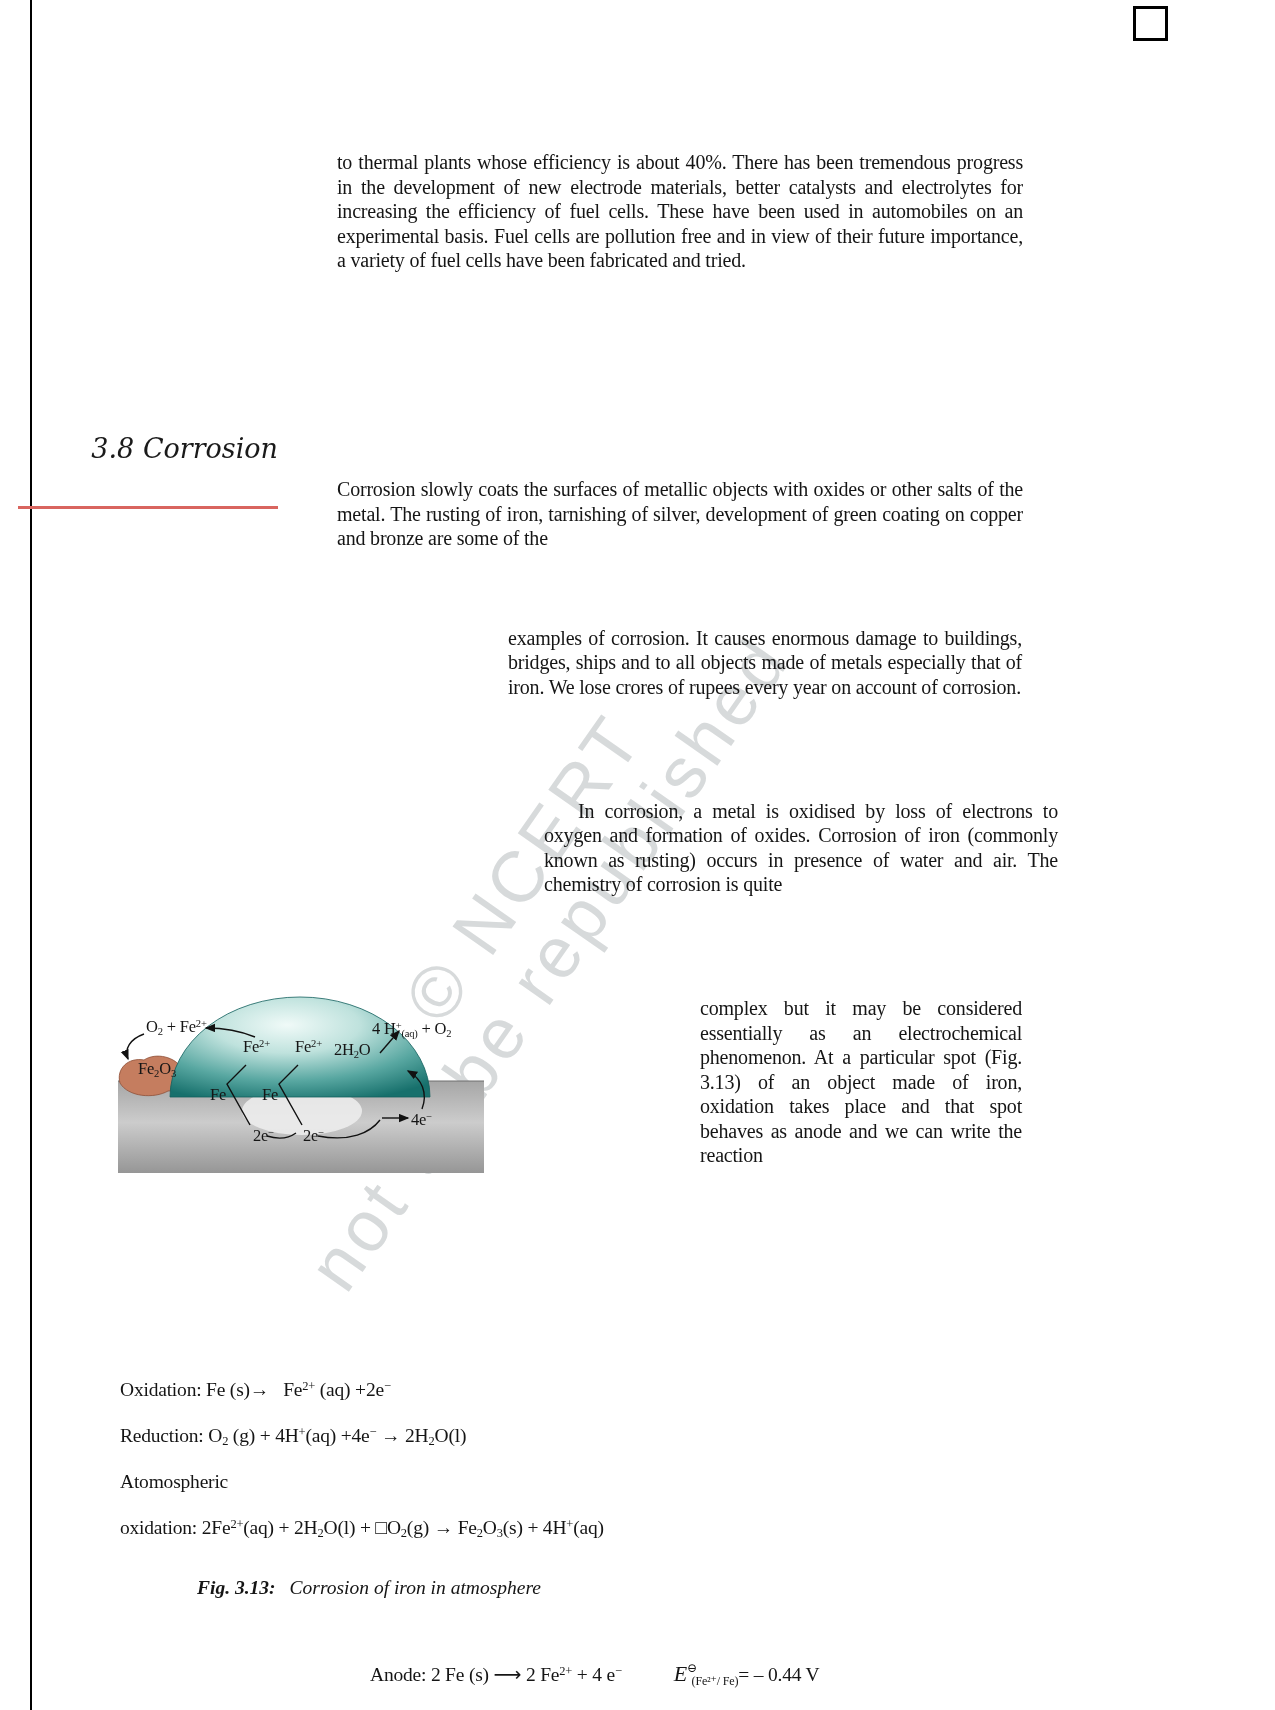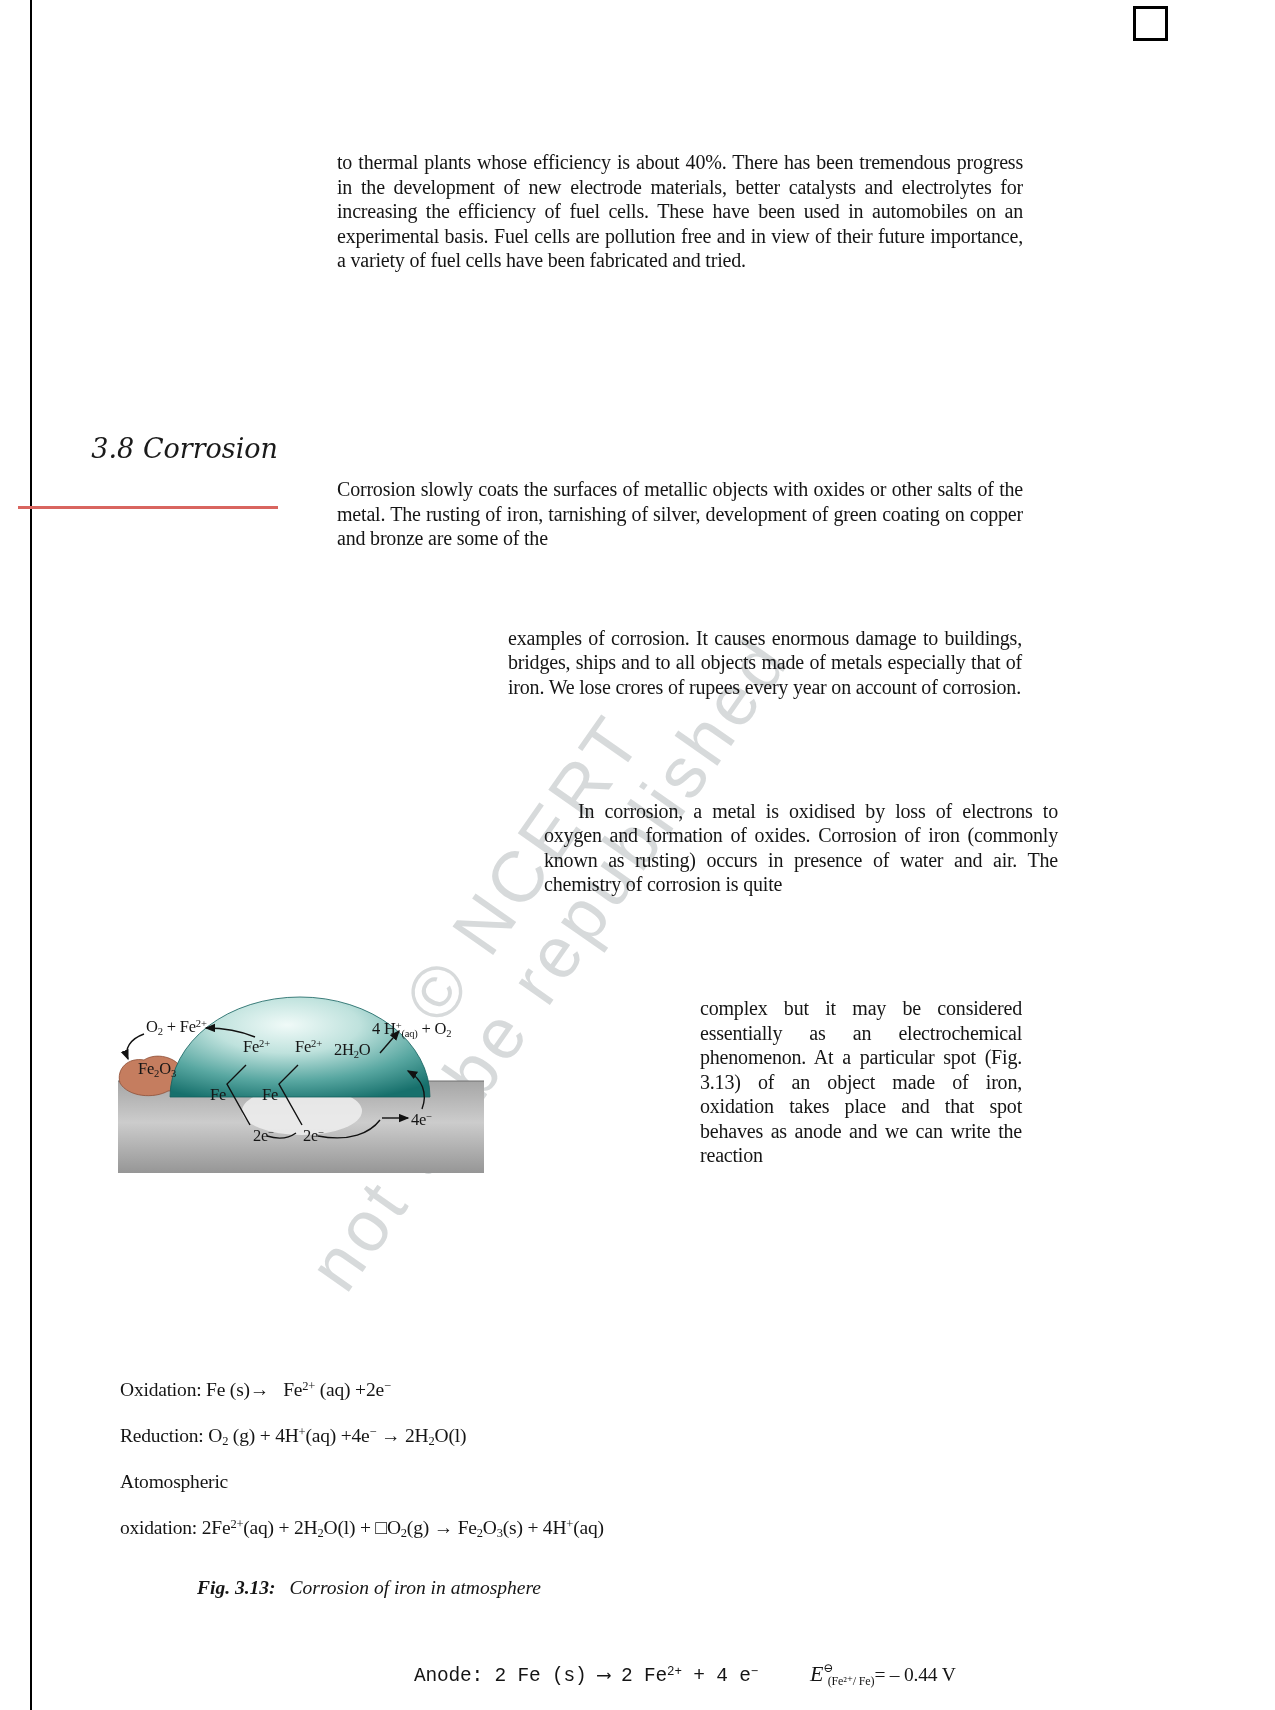--- a/index.html
+++ b/index.html
@@ -40,21 +40,21 @@
 
   .figure { position:absolute; left:110px; top:412px; width:398px; height:198px; }
   .figure svg { position:absolute; left:0; top:0; }
   .fig-label { position:absolute; font-size:16.5px; white-space:nowrap; letter-spacing:-0.2px; }
 
   .eq { position:absolute; font-size:19.5px; white-space:nowrap; letter-spacing:-0.2px; }
   .eqrow { position:absolute; display:flex; align-items:baseline; font-size:19.5px; white-space:nowrap; letter-spacing:-0.2px; }
   .eterm { font-size:22px; font-family:"Liberation Serif","DejaVu Serif","DejaVu Sans",serif;margin-top:16px; }
   .eterm sup { font-size:55%; vertical-align:0.75em; }
   .eterm sub { font-size:55%; vertical-align:-0.35em; margin-left:-0.45em; }
-  .arrowfont { font-family:Liberation Mono, monospace;margin-left:44px; }
+  .arrowfont { font-family:Liberation Serif, serif; }
 
   .fig-caption { position:absolute; left:197px; top:716px; font-size:19.5px; white-space:nowrap; }
   .fig-caption .cap-label { font-weight:bold; font-style:italic; margin-right:14px; }
   .fig-caption .cap-text { font-style:italic; }
   .layer { position:relative; z-index:1; }
 </style>
 </head>
 <body>
 
 <div class="page">

